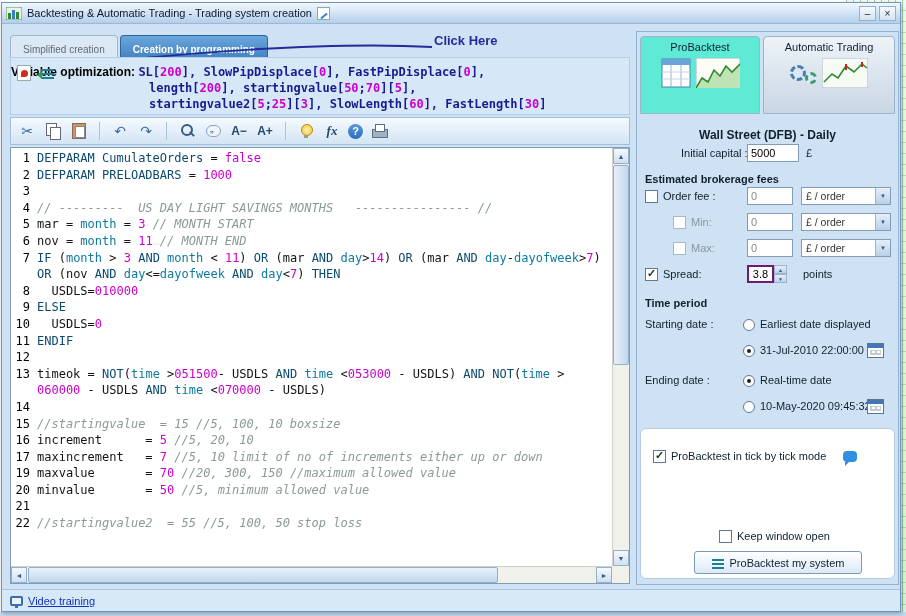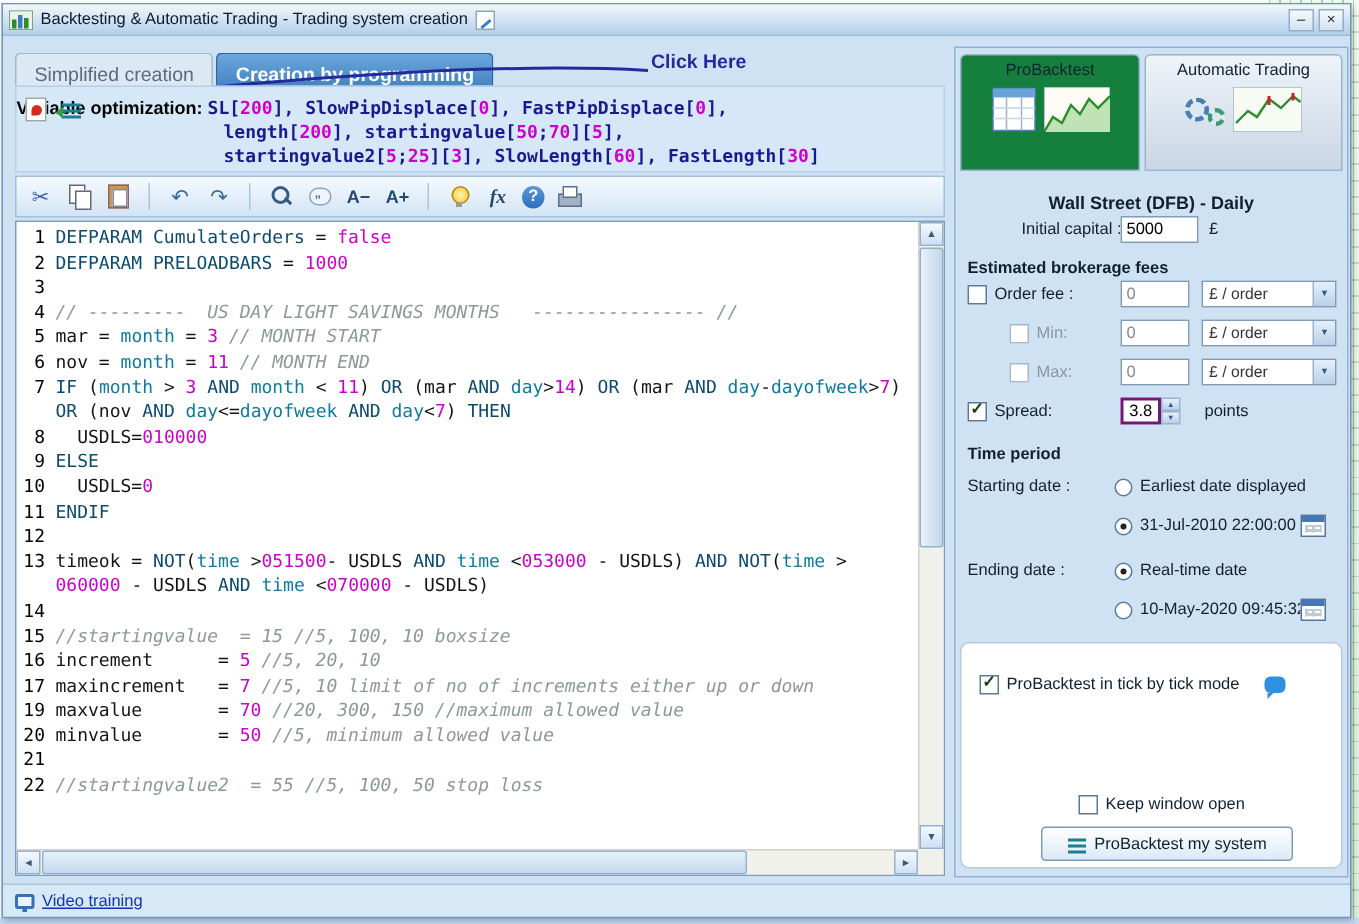--- a/index.html
+++ b/index.html
@@ -26,21 +26,21 @@
   .title-text { font-size:11px; color:#0c1b2b; white-space:nowrap; }
   .title-input { width:193px; height:16px; border:1px solid #7f9db9; font:600 11px "Liberation Sans",sans-serif; padding:0 3px; color:#123; background:#fff; }
   .edit-icon { width:13px; height:13px; background:#fff; border:1px solid #8aa; position:relative; display:inline-block; }
   .edit-icon:after { content:""; position:absolute; left:2px; top:7px; width:8px; height:2px; background:#3a7bd0; transform:rotate(-40deg); }
   .win-btns { margin-left:auto; display:flex; gap:3px; }
   .wbtn { width:17px; height:15px; display:flex; align-items:center; justify-content:center;
     font-size:10px; color:#223; background:linear-gradient(#f6fafe,#d4e3f2); border:1px solid #96afc9; cursor:default; }
 
   
   .tabs-row { position:absolute; left:8px; top:32px; display:flex; gap:2px; }
-  .tab { height:27px; padding:0 12px; display:flex; align-items:center; font-size:13px;
+  .tab { height:27px; padding:0 12px; display:flex; align-items:center; font-size:10px;
     border:1px solid #9fb8cf; border-bottom:none; border-radius:4px 4px 0 0; }
   .tab.inactive { background:#dce9f5; color:#5a6b7a; }
   .tab.active { background:linear-gradient(#6aa7dd,#3e7cba); color:#fff; font-weight:600; border-color:#2f6399; }
 
   .click-here { position:absolute; left:432px; top:30px; font-size:13px; font-weight:700; color:#232b9c; }
   .arrow-overlay { position:absolute; left:30px; top:34px; pointer-events:none; }
 
   
   .opt-panel { position:absolute; left:8px; top:54px; width:620px; height:58px;
     background:#d6e8f7; border:1px solid #b4cfe6; }
@@ -105,21 +105,21 @@
   .sbtn { position:absolute; width:16px; height:16px; background:linear-gradient(#f4f9fe,#cfe0f2); border:1px solid #93b0cc; color:#365a7e; font-size:7px; display:flex; align-items:center; justify-content:center; }
   .vthumb { position:absolute; left:0; width:16px; top:17px; height:200px; background:linear-gradient(90deg,#e8f1fa,#c2d7ec); border:1px solid #93b0cc; border-radius:2px; }
   .hthumb { position:absolute; top:0; height:16px; left:17px; width:470px; background:linear-gradient(#e8f1fa,#c2d7ec); border:1px solid #93b0cc; border-radius:2px; }
   .scorner { position:absolute; right:0; bottom:0; width:17px; height:17px; background:#f1f1ec; }
 
   
   .right-panel { position:absolute; left:634px; top:28px; width:263px; height:554px;
     background:#cfe2f4; border:1px solid #93b2d2; font-size:11px; color:#102030; }
   .rp-tabs { position:absolute; left:3px; top:4px; right:3px; height:78px; display:flex; gap:3px; }
   .rp-card { border:1px solid #9ab4cc; border-radius:4px 4px 0 0; text-align:center; padding-top:4px; font-size:11px; }
-  .rp-card.active { background:#15803d; width:120px; }
+  .rp-card.active { background:#5eead4; width:120px; }
   .rp-card.inactive { flex:1; background:linear-gradient(#eef3f8,#c9d6e4); }
   .rp-card .art { display:flex; justify-content:center; align-items:center; gap:5px; margin-top:5px; }
   .gear { width:16px; height:16px; border:3px dashed #4a7fae; border-radius:50%; background:#dce9f5; }
   .gear.g2 { width:12px; height:12px; border-color:#3d9a6e; margin-left:-6px; margin-top:10px; }
 
   .rp-title { position:absolute; top:96px; left:0; width:100%; text-align:center; font-weight:700; font-size:12px; }
   .prow { position:absolute; left:6px; right:6px; height:20px; }
   .prow .lbl { position:absolute; top:3px; }
   .bold-lbl { font-weight:700; }
   .ti { position:absolute; height:18px; border:1px solid #7f9db9; background:#fff; font:11px "Liberation Sans",sans-serif; padding:0 3px; }

